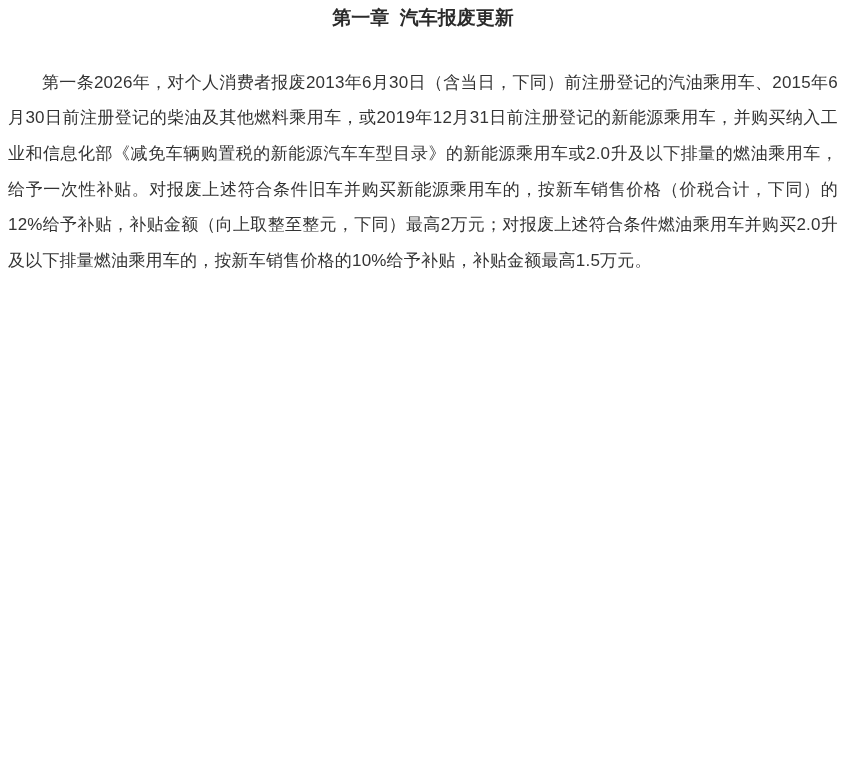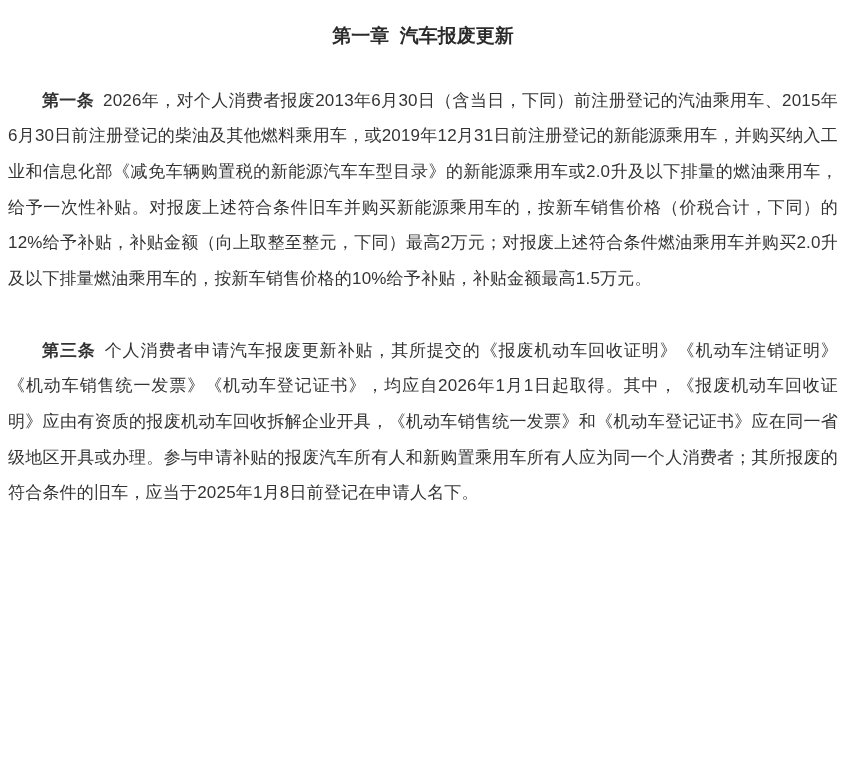--- a/index.html
+++ b/index.html
@@ -7,21 +7,21 @@
     padding: 0;
   }
   body {
     width: 852px;
     height: 760px;
     background: #ffffff;
     font-family: "Liberation Sans", sans-serif;
     overflow: hidden;
   }
   .doc {
-    padding: 22px 14px 0 8px;
+    padding: 4px 14px 0 8px;
     color: #333333;
     font-size: 17px;
   }
   .chapter-heading {
     font-size: 19px;
     font-weight: 700;
     text-align: center;
     color: #2b2b2b;
     line-height: 1.5;
     margin: 0 0 32px 0;
@@ -35,29 +35,27 @@
     text-align: justify;
     text-justify: inter-character;
     line-height: 2.1;
     text-indent: 2em;
     letter-spacing: 0.2px;
   }
   .clause:last-child {
     margin-bottom: 0;
   }
   .clause-label {
-    font-weight: 700;
-    margin-right: 9px;
+    font-weight: 400;
   }
 </style>
 </head>
 <body>
 
 <div class="doc">
 
   <h1 class="chapter-heading"><span>第一章</span><span class="title-gap"></span><span>汽车报废更新</span></h1>
 
   <p class="clause"><span class="clause-label">第一条</span><span>2026年，对个人消费者报废2013年6月30日（含当日，下同）前注册登记的汽油乘用车、2015年6月30日前注册登记的柴油及其他燃料乘用车，或2019年12月31日前注册登记的新能源乘用车，并购买纳入工业和信息化部《减免车辆购置税的新能源汽车车型目录》的新能源乘用车或2.0升及以下排量的燃油乘用车，给予一次性补贴。对报废上述符合条件旧车并购买新能源乘用车的，按新车销售价格（价税合计，下同）的12%给予补贴，补贴金额（向上取整至整元，下同）最高2万元；对报废上述符合条件燃油乘用车并购买2.0升及以下排量燃油乘用车的，按新车销售价格的10%给予补贴，补贴金额最高1.5万元。</span></p>
 
 
-  <p class="clause"><span class="clause-label">第三条</span><span>个人消费者申请汽车报废更新补贴，其所提交的《报废机动车回收证明》《机动车注销证明》《机动车销售统一发票》《机动车登记证书》，均应自2026年1月1日起取得。其中，《报废机动车回收证明》应由有资质的报废机动车回收拆解企业开具，《机动车销售统一发票》和《机动车登记证书》应在同一省级地区开具或办理。参与申请补贴的报废汽车所有人和新购置乘用车所有人应为同一个人消费者；其所报废的符合条件的旧车，应当于2025年1月8日前登记在申请人名下。</span></p>
 
 </div>
 
 </body></html>

